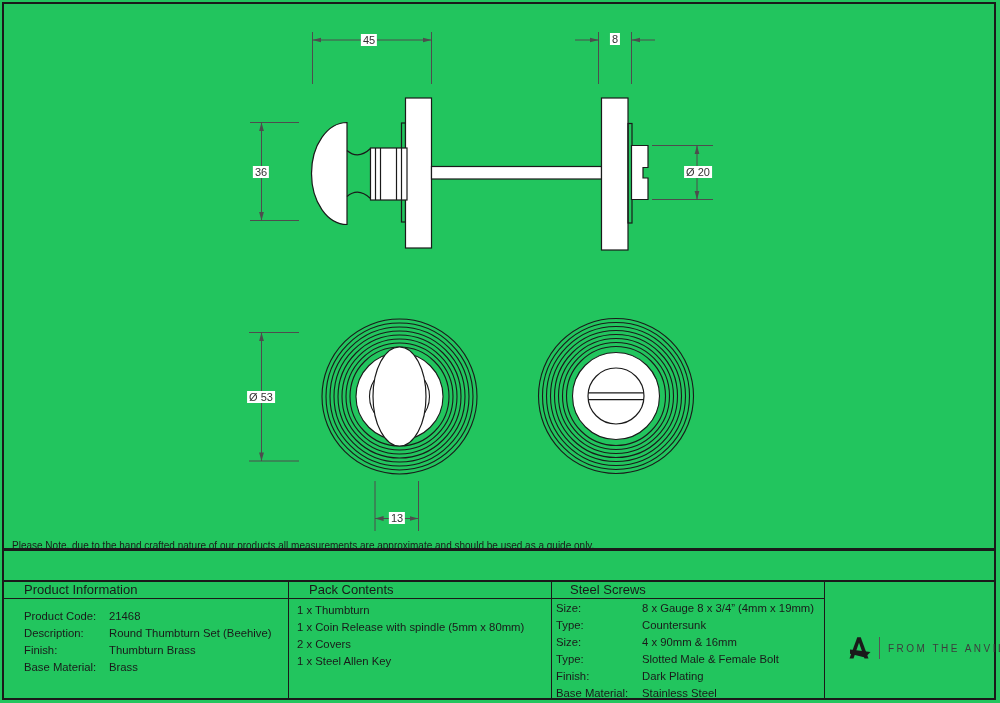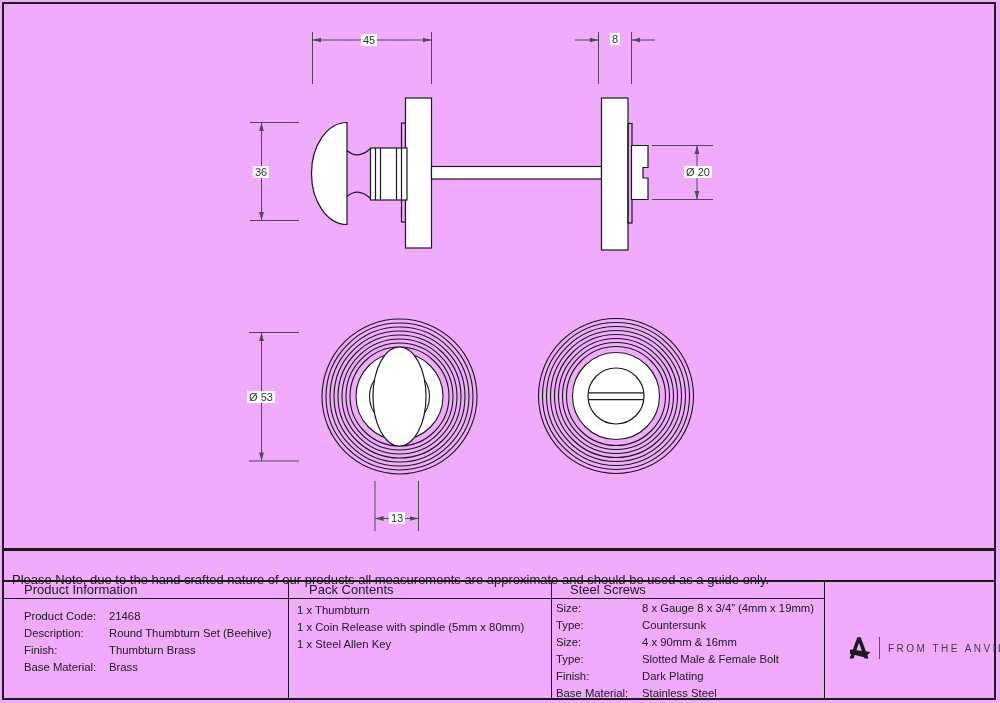--- a/index.html
+++ b/index.html
@@ -1,29 +1,29 @@
 <!DOCTYPE html>
 <html><head>
 <meta charset="utf-8">
 <style>
   html,body{margin:0;padding:0;background:#fff;}
   body{width:1000px;height:703px;position:relative;overflow:hidden;
        font-family:"Liberation Sans",sans-serif;color:#1a1a1a;}
-  .sheet{position:absolute;inset:0;background:#f0abfc;}
+  .sheet{position:absolute;inset:0;background:#22c55e;}
   .frame{position:absolute;left:2px;top:2px;width:994px;height:698px;
          border:2px solid #1a1a1a;box-sizing:border-box;}
   .sep-thick{position:absolute;left:2px;top:548px;width:994px;height:3px;background:#1a1a1a;}
   .sep-note{position:absolute;left:2px;top:579.5px;width:994px;height:2px;background:#1a1a1a;}
   .sep-header{position:absolute;left:2px;top:597.5px;width:822px;height:1.2px;background:#1a1a1a;}
   .vline{position:absolute;top:580px;height:120px;width:1.3px;background:#1a1a1a;}
   .v1{left:287.5px}.v2{left:551px}.v3{left:824px}
   svg.drawing{position:absolute;left:0;top:0;}
   .dimlabel{position:absolute;transform:translate(-50%,-50%);background:#fff;
             padding:0 2px;font-size:11px;color:#333;white-space:nowrap;line-height:12px;}
-  .note-text{position:absolute;left:12px;top:572px;font-size:13px;}
+  .note-text{position:absolute;left:12px;top:540px;font-size:10px;}
   .th{position:absolute;font-size:13px;margin-left:12px;}
   .cell{position:absolute;font-size:11.3px;line-height:17px;}
   .trow{display:flex;}
   .tlabel{width:85px;flex:0 0 auto;}
   .fs .tlabel{width:86px;}
   .logo{position:absolute;left:824px;top:580px;width:173px;height:136px;
         display:flex;align-items:center;justify-content:center;gap:8px;margin-left:16px;}
   .logo-bar{width:1px;height:22px;background:#555;}
   .brand-text{font-size:10px;letter-spacing:2.5px;color:#3d3d3d;white-space:nowrap;}
 </style>
@@ -150,20 +150,21 @@
     </div>
     <div class="trow">
       <span class="tlabel">Base Material:</span>
       <span class="tvalue">Brass</span>
     </div>
   </div>
 
   <div class="cell" style="left:297px;top:601.5px">
     <div>1 x Thumbturn</div>
     <div>1 x Coin Release with spindle (5mm x 80mm)</div>
+    <div>2 x Covers</div>
     <div>1 x Steel Allen Key</div>
   </div>
 
   <div class="cell fs" style="left:556px;top:599.5px">
     <div class="trow">
       <span class="tlabel">Size:</span>
       <span class="tvalue">8 x Gauge 8 x 3/4” (4mm x 19mm)</span>
     </div>
     <div class="trow">
       <span class="tlabel">Type:</span>

